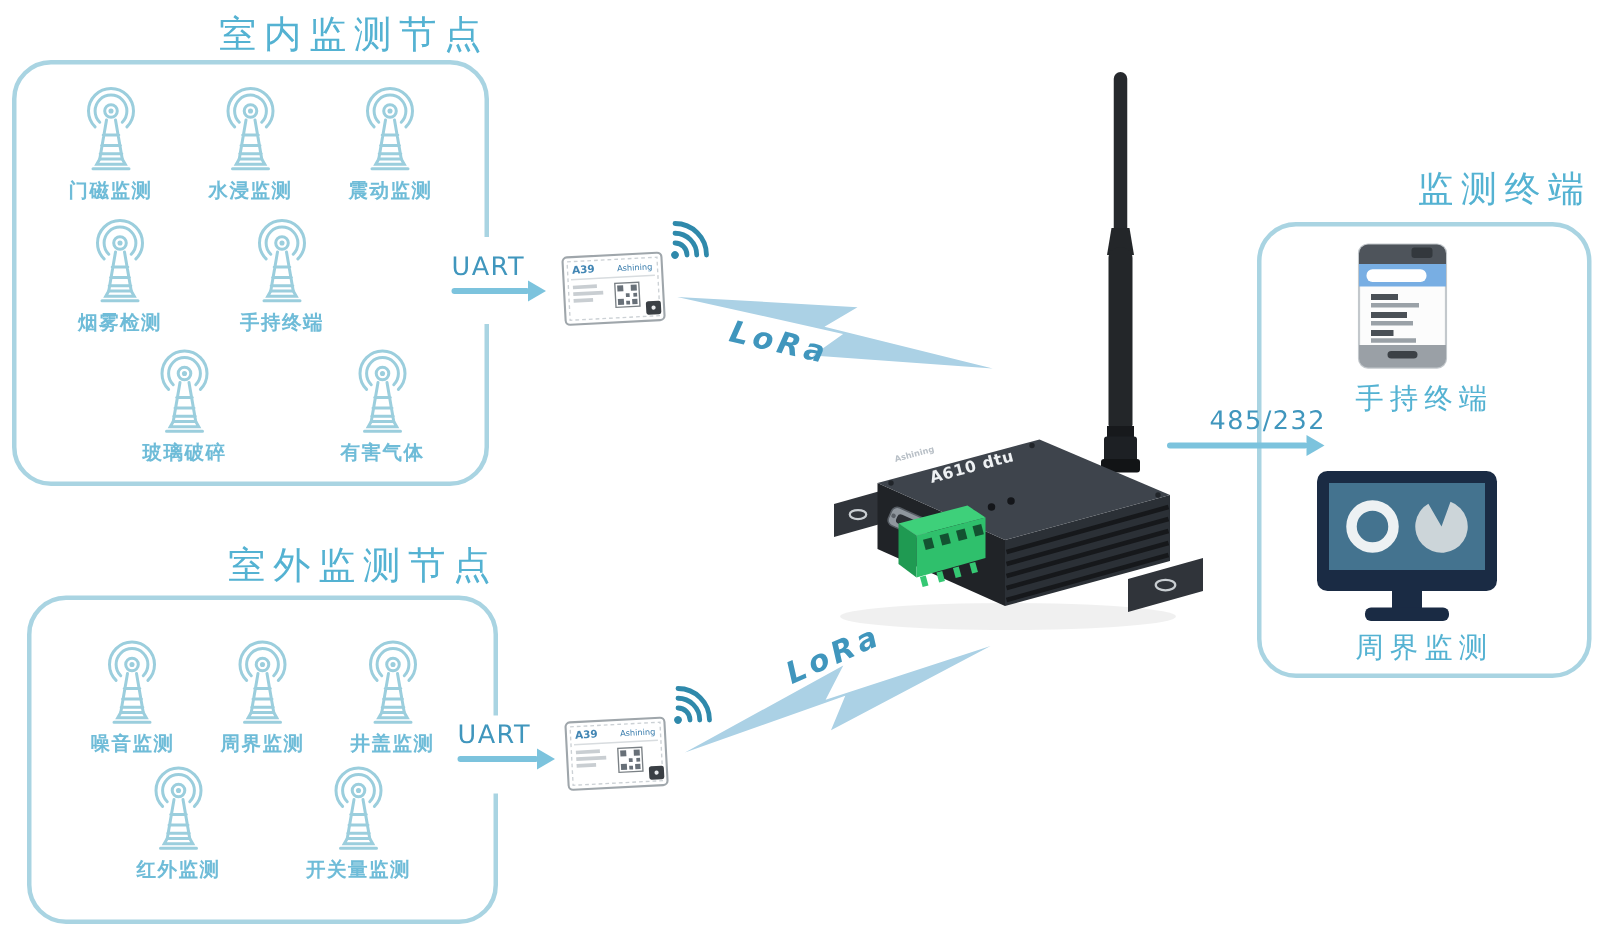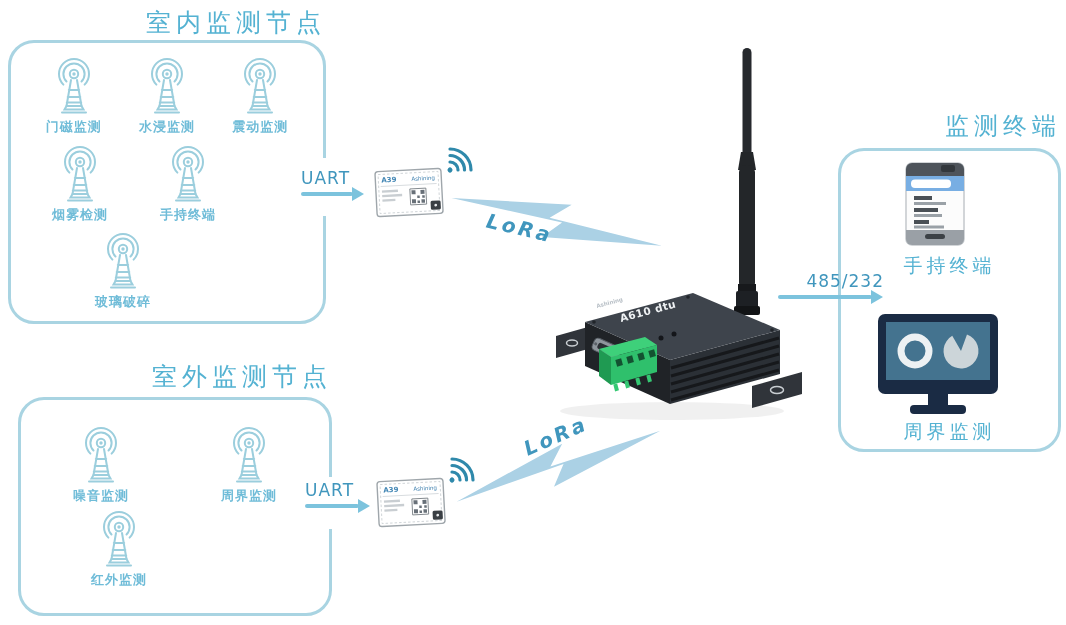--- a/index.html
+++ b/index.html
@@ -15,21 +15,21 @@
   .outdoor{left:18px;top:397px;width:314px;height:219px}
   .terminal{left:838px;top:148px;width:223px;height:304px}
   .title{position:absolute;color:var(--accent-text);font-weight:normal;font-size:25px;letter-spacing:5px;text-align:right;white-space:nowrap}
   .t-indoor{left:8px;top:6px;width:318px}
   .t-outdoor{left:18px;top:360px;width:314px}
   .t-terminal{left:838px;top:110px;width:223px;font-size:24px}
   .row{position:absolute;display:flex}
   .r-i1{top:14px;left:0;right:0;justify-content:flex-start;padding:0 16px}
   .r-i2{top:102px;left:21px;gap:12px}
   .r-i3{top:189px;left:64px;gap:36px}
-  .r-o1{top:26px;left:0;right:0;justify-content:space-between;padding:0 36px}
+  .r-o1{top:26px;left:0;right:0;justify-content:space-between;padding:0 24px}
   .r-o2{top:110px;left:50px;gap:24px}
   .node{display:flex;flex-direction:column;align-items:center;width:96px}
   .r-o1 .node{width:88px}
   .node-label{font-size:13px;font-weight:bold;color:var(--label);letter-spacing:1px;white-space:nowrap;margin-top:3px}
   .ant{stroke:var(--antenna);fill:none;stroke-width:2;stroke-linecap:round}
   .ant-dot{fill:var(--antenna)}
   .eraser{position:absolute;background:#fff}
   .link{position:absolute;color:var(--link-text);font-weight:normal;font-size:17px;letter-spacing:1px}
   .u-top{left:301px;top:168px;width:56px}
   .u-bottom{left:305px;top:480px;width:58px}
@@ -122,20 +122,31 @@
       <circle class="ant" cx="27" cy="17" r="4.2"></circle>
       <circle class="ant-dot" cx="27" cy="17" r="1.7"></circle>
       <path class="ant" d="M19.5 24.5 A10.6 10.6 0 1 1 34.5 24.5"></path>
       <path class="ant" d="M16.4 27.6 A15 15 0 1 1 37.6 27.6"></path>
       <path class="ant" d="M24 23 L19.5 49 M30 23 L34.5 49 M21.8 33 H32.2 M20.7 40 H33.3 M19.8 45.5 H34.2"></path>
       <path class="ant" d="M19.5 49 L17.5 52.5 H36.5 L34.5 49 Z M15 55.5 H39"></path>
     </svg>
     <span class="node-label">玻璃破碎</span>
   </div>
 
+  <div class="node">
+    <svg class="ant-svg" width="54" height="58" viewBox="0 0 54 58" aria-hidden="true">
+      <circle class="ant" cx="27" cy="17" r="4.2"></circle>
+      <circle class="ant-dot" cx="27" cy="17" r="1.7"></circle>
+      <path class="ant" d="M19.5 24.5 A10.6 10.6 0 1 1 34.5 24.5"></path>
+      <path class="ant" d="M16.4 27.6 A15 15 0 1 1 37.6 27.6"></path>
+      <path class="ant" d="M24 23 L19.5 49 M30 23 L34.5 49 M21.8 33 H32.2 M20.7 40 H33.3 M19.8 45.5 H34.2"></path>
+      <path class="ant" d="M19.5 49 L17.5 52.5 H36.5 L34.5 49 Z M15 55.5 H39"></path>
+    </svg>
+    <span class="node-label">有害气体</span>
+  </div>
 </div>
   </div>
   <div class="box outdoor">
     <div class="row r-o1">
   <div class="node">
     <svg class="ant-svg" width="54" height="58" viewBox="0 0 54 58" aria-hidden="true">
       <circle class="ant" cx="27" cy="17" r="4.2"></circle>
       <circle class="ant-dot" cx="27" cy="17" r="1.7"></circle>
       <path class="ant" d="M19.5 24.5 A10.6 10.6 0 1 1 34.5 24.5"></path>
       <path class="ant" d="M16.4 27.6 A15 15 0 1 1 37.6 27.6"></path>
@@ -150,34 +161,56 @@
       <circle class="ant" cx="27" cy="17" r="4.2"></circle>
       <circle class="ant-dot" cx="27" cy="17" r="1.7"></circle>
       <path class="ant" d="M19.5 24.5 A10.6 10.6 0 1 1 34.5 24.5"></path>
       <path class="ant" d="M16.4 27.6 A15 15 0 1 1 37.6 27.6"></path>
       <path class="ant" d="M24 23 L19.5 49 M30 23 L34.5 49 M21.8 33 H32.2 M20.7 40 H33.3 M19.8 45.5 H34.2"></path>
       <path class="ant" d="M19.5 49 L17.5 52.5 H36.5 L34.5 49 Z M15 55.5 H39"></path>
     </svg>
     <span class="node-label">周界监测</span>
   </div>
 
+  <div class="node">
+    <svg class="ant-svg" width="54" height="58" viewBox="0 0 54 58" aria-hidden="true">
+      <circle class="ant" cx="27" cy="17" r="4.2"></circle>
+      <circle class="ant-dot" cx="27" cy="17" r="1.7"></circle>
+      <path class="ant" d="M19.5 24.5 A10.6 10.6 0 1 1 34.5 24.5"></path>
+      <path class="ant" d="M16.4 27.6 A15 15 0 1 1 37.6 27.6"></path>
+      <path class="ant" d="M24 23 L19.5 49 M30 23 L34.5 49 M21.8 33 H32.2 M20.7 40 H33.3 M19.8 45.5 H34.2"></path>
+      <path class="ant" d="M19.5 49 L17.5 52.5 H36.5 L34.5 49 Z M15 55.5 H39"></path>
+    </svg>
+    <span class="node-label">井盖监测</span>
+  </div>
 </div>
     <div class="row r-o2">
   <div class="node">
     <svg class="ant-svg" width="54" height="58" viewBox="0 0 54 58" aria-hidden="true">
       <circle class="ant" cx="27" cy="17" r="4.2"></circle>
       <circle class="ant-dot" cx="27" cy="17" r="1.7"></circle>
       <path class="ant" d="M19.5 24.5 A10.6 10.6 0 1 1 34.5 24.5"></path>
       <path class="ant" d="M16.4 27.6 A15 15 0 1 1 37.6 27.6"></path>
       <path class="ant" d="M24 23 L19.5 49 M30 23 L34.5 49 M21.8 33 H32.2 M20.7 40 H33.3 M19.8 45.5 H34.2"></path>
       <path class="ant" d="M19.5 49 L17.5 52.5 H36.5 L34.5 49 Z M15 55.5 H39"></path>
     </svg>
     <span class="node-label">红外监测</span>
   </div>
 
+  <div class="node">
+    <svg class="ant-svg" width="54" height="58" viewBox="0 0 54 58" aria-hidden="true">
+      <circle class="ant" cx="27" cy="17" r="4.2"></circle>
+      <circle class="ant-dot" cx="27" cy="17" r="1.7"></circle>
+      <path class="ant" d="M19.5 24.5 A10.6 10.6 0 1 1 34.5 24.5"></path>
+      <path class="ant" d="M16.4 27.6 A15 15 0 1 1 37.6 27.6"></path>
+      <path class="ant" d="M24 23 L19.5 49 M30 23 L34.5 49 M21.8 33 H32.2 M20.7 40 H33.3 M19.8 45.5 H34.2"></path>
+      <path class="ant" d="M19.5 49 L17.5 52.5 H36.5 L34.5 49 Z M15 55.5 H39"></path>
+    </svg>
+    <span class="node-label">开关量监测</span>
+  </div>
 </div>
   </div>
   <div class="box terminal"></div>
 
   <div class="eraser" style="left:314px;top:158px;width:24px;height:58px"></div>
   <div class="eraser" style="left:320px;top:477px;width:24px;height:52px"></div>
 
   <div class="title t-indoor">室内监测节点</div>
   <div class="title t-terminal">监测终端</div>
   <div class="title t-outdoor">室外监测节点</div>

